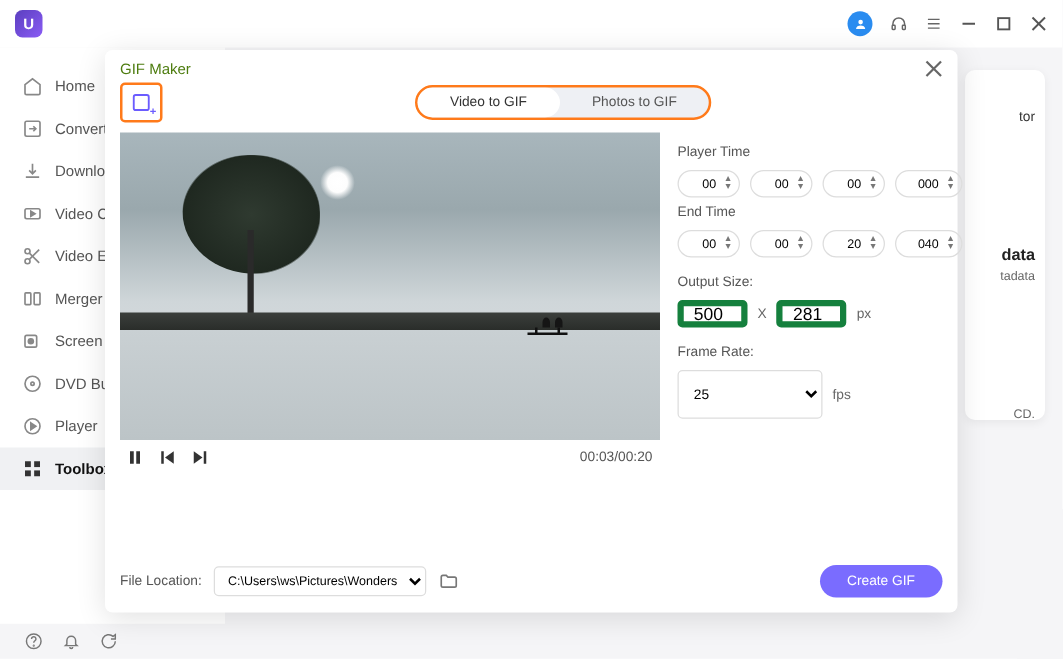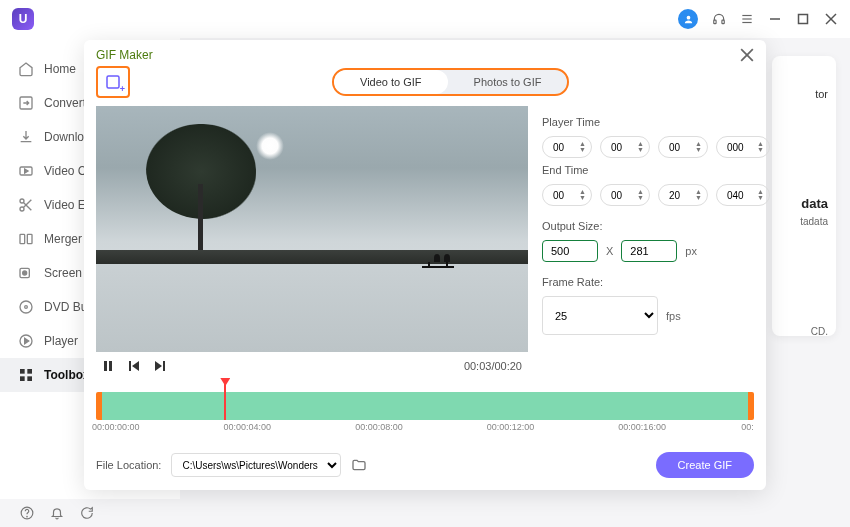--- a/index.html
+++ b/index.html
@@ -43,25 +43,25 @@
 .bench::after{content:"";position:absolute;bottom:0;left:6px;width:2px;height:6px;background:#111;box-shadow:18px 0 #111}
 .person{position:absolute;right:78px;bottom:90px;width:6px;height:8px;background:#151515;border-radius:50% 50% 0 0}
 .person2{position:absolute;right:88px;bottom:90px;width:6px;height:8px;background:#151515;border-radius:50% 50% 0 0}
 .controls{height:28px;display:flex;align-items:center;gap:14px;padding:0 6px;font-size:11px;color:#555}
 .ctrl-icon{width:12px;height:12px;color:#444;cursor:pointer}
 .controls-spacer{flex:1}
 .side-panel{flex:1;font-size:11px;color:#444;padding-top:4px}
 .field-label{font-size:11px;color:#555;margin:6px 0 8px}
 .time-row{display:flex;gap:8px;align-items:center}
 .spinner{display:flex;align-items:center;border:1px solid #ddd;border-radius:14px;height:22px;padding:0 4px 0 10px;gap:6px;font-size:10px;color:#333}
-.spinner input{border:none;width:20px;font-size:10px;text-align:left;outline:none}
+.spinner input{border:none;width:20px;font-size:10px;text-align:right;outline:none}
 .spin-btns{display:flex;flex-direction:column;gap:0}
 .spin-btn{width:8px;height:6px;font-size:7px;line-height:6px;color:#777;cursor:pointer}
 .size-row{display:flex;align-items:center;gap:8px;font-size:11px;color:#666}
-.size-input{width:56px;height:22px;border:1px solid #15803d;border-radius:4px;padding:0 8px;font-size:11px;outline:none}
+.size-input{width:56px;height:22px;border:5px solid #15803d;border-radius:4px;padding:0 8px;font-size:14px;outline:none}
 .fps-select{width:116px;height:39px;border:1px solid #ddd;border-radius:4px;padding:0 8px;font-size:11px;outline:none;background:#fff}
 .timeline-wrap{padding:0 12px;margin-top:4px}
 .timeline{height:28px;background:linear-gradient(90deg,#ff7a1a 0,#ff7a1a 6px,#7fd9b0 6px,#7fd9b0 calc(100% - 6px),#ff7a1a calc(100% - 6px));border-radius:2px;position:relative}
 .playhead{position:absolute;left:19.5%;top:-8px;width:2px;height:36px;background:#ff3b3b}
 .playhead::before{content:"";position:absolute;top:-6px;left:-4px;width:10px;height:8px;background:#ff3b3b;clip-path:polygon(0 0,100% 0,50% 100%)}
 .ruler{height:20px;position:relative;margin-top:2px;font-size:9px;color:#888}
 .tick{position:absolute;top:0;transform:translateX(-50%)}
 .modal-footer{display:flex;align-items:center;padding:10px 12px 12px;gap:10px;font-size:11px;color:#555}
 .loc-select{flex:0 0 148px;height:24px;border:1px solid #ddd;border-radius:4px;font-size:10px;padding:0 6px;background:#fff;outline:none;overflow:hidden;text-overflow:ellipsis}
 .folder-btn{width:16px;height:16px;color:#777;cursor:pointer}
@@ -370,33 +370,20 @@
         <input class="size-input" value="281" style="">
         <span>px</span>
       </div>
       <div class="field-label" style="margin-top:14px">Frame Rate:</div>
       <div class="size-row">
         <select class="fps-select"><option>25</option></select>
         <span>fps</span>
       </div>
     </div>
   </div>
-  <div class="timeline-wrap">
-    <div class="timeline">
-      <div class="playhead"></div>
-    </div>
-    <div class="ruler">
-      <span class="tick" style="left:3%">00:00:00:00</span>
-      <span class="tick" style="left:23%">00:00:04:00</span>
-      <span class="tick" style="left:43%">00:00:08:00</span>
-      <span class="tick" style="left:63%">00:00:12:00</span>
-      <span class="tick" style="left:83%">00:00:16:00</span>
-      <span class="tick" style="left:99%">00:</span>
-    </div>
-  </div>
   <div class="modal-footer">
     <span>File Location:</span>
     <select class="loc-select"><option>C:\Users\ws\Pictures\Wonders</option></select>
     <span class="folder-btn">
         <svg width="16" height="16" viewBox="0 0 24 24" fill="none" stroke="#777" stroke-width="2">
           <path d="M3 7a2 2 0 012-2h4l2 2h8a2 2 0 012 2v8a2 2 0 01-2 2H5a2 2 0 01-2-2z"></path>
         </svg>
       </span>
     <button class="create-btn">Create GIF</button>
   </div>

